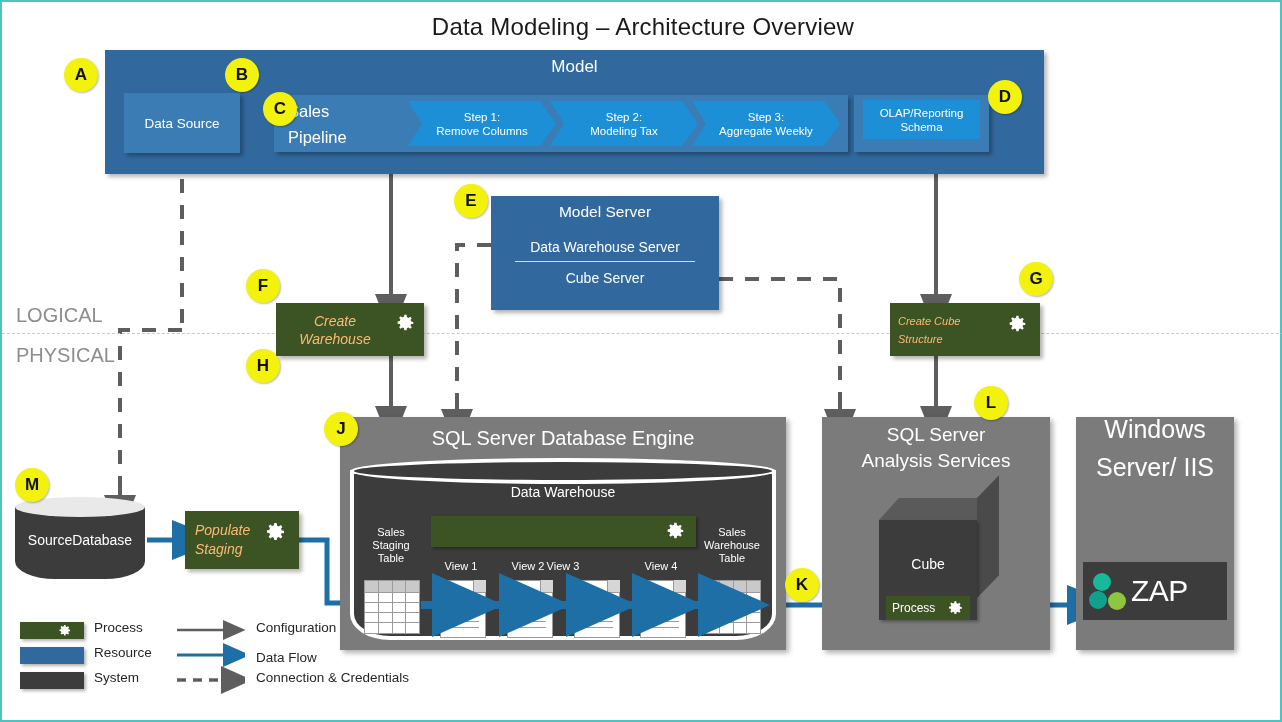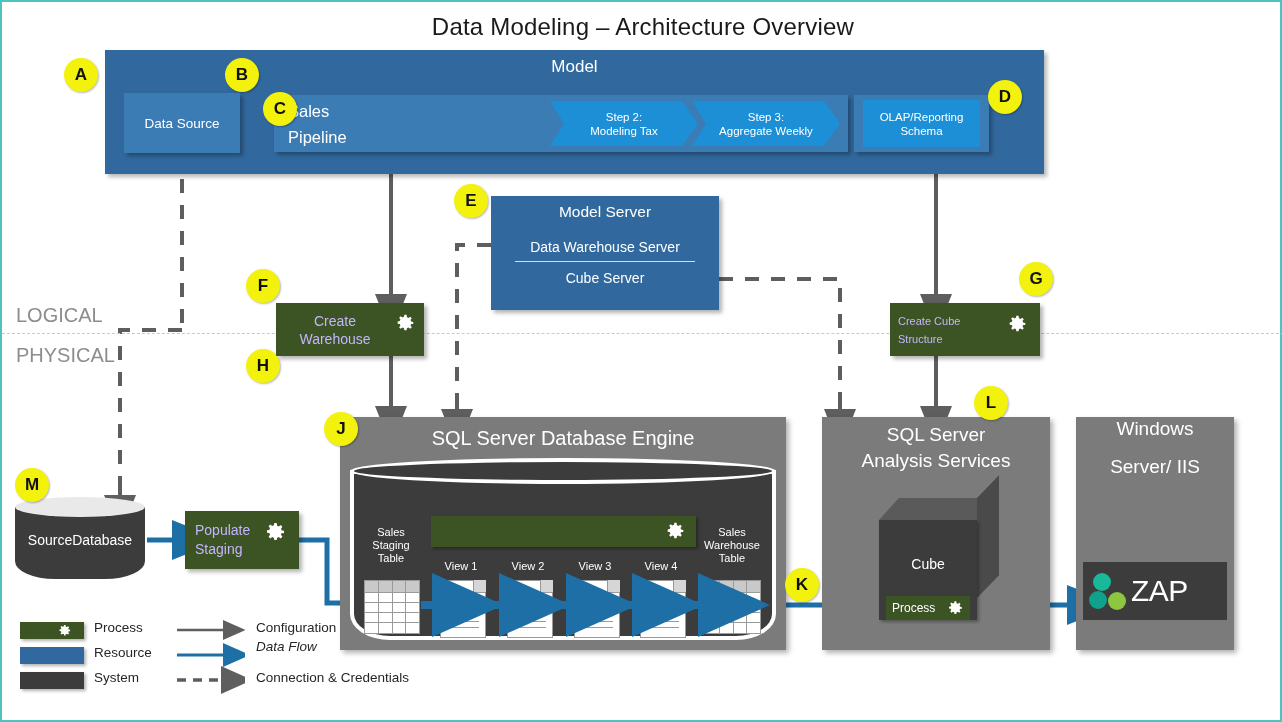--- a/index.html
+++ b/index.html
@@ -21,36 +21,36 @@
   #model-label{left:103px;top:54px;width:939px;height:22px;color:#fff;font-size:17px;}
   #data-source{left:122px;top:91px;width:116px;height:60px;background:#3B7CB5;color:#fff;font-size:13.5px;box-shadow:3px 3px 4px rgba(0,0,0,.3);}
   #pipeline-band{left:272px;top:93px;width:574px;height:57px;background:#3B7CB5;box-shadow:3px 3px 4px rgba(0,0,0,.3);}
   #pipeline-label{left:286px;top:96px;width:112px;height:52px;color:#fff;font-size:16.5px;line-height:26px;display:flex;align-items:center;justify-content:flex-start;text-align:left;}
   .chev{height:45px;background:#1C8FD6;color:#fff;font-size:11.5px;line-height:14px;
         clip-path:polygon(0 0, calc(100% - 16px) 0, 100% 50%, calc(100% - 16px) 100%, 0 100%, 14px 50%);}
   #chev1{left:406px;top:99px;width:148px;}
   #chev2{left:548px;top:99px;width:148px;}
   #chev3{left:690px;top:99px;width:148px;}
   #olap-wrap{left:852px;top:93px;width:135px;height:57px;background:#3B7CB5;box-shadow:3px 3px 4px rgba(0,0,0,.3);}
-  #olap-box{left:861px;top:98px;width:117px;height:47px;background:#1C8FD6;color:#fff;font-size:11.5px;line-height:14px;}
+  #olap-box{left:861px;top:98px;width:117px;height:39px;background:#1C8FD6;color:#fff;font-size:11.5px;line-height:14px;}
 
   
   #model-server{left:489px;top:194px;width:228px;height:114px;background:#31699E;box-shadow:3px 3px 4px rgba(0,0,0,.3);}
   #ms-title{left:489px;top:198px;width:228px;height:24px;color:#fff;font-size:15.5px;}
   #ms-dw{left:489px;top:234px;width:228px;height:22px;color:#fff;font-size:14px;}
   #ms-sep{left:513px;top:259px;width:180px;height:0;border-top:1px solid #cfe0ee;}
   #ms-cube{left:489px;top:265px;width:228px;height:22px;color:#fff;font-size:14px;}
 
   
   #divider{left:0;top:331px;width:1282px;height:0;border-top:1px dashed #c9c9c9;}
   #lbl-logical{left:14px;top:300px;width:180px;height:26px;color:#8d8d8d;font-size:20px;justify-content:flex-start;}
   #lbl-physical{left:14px;top:340px;width:180px;height:26px;color:#8d8d8d;font-size:20px;justify-content:flex-start;}
 
   
-  .proc{background:#3C5323;color:#c4b5fd;box-shadow:3px 3px 4px rgba(0,0,0,.3);}
+  .proc{background:#3C5323;color:#fdba74;box-shadow:3px 3px 4px rgba(0,0,0,.3);font-style:italic;}
   #create-warehouse{left:274px;top:301px;width:148px;height:53px;}
   #cw-txt{position:absolute;left:0;top:0;width:118px;height:53px;display:flex;align-items:center;justify-content:center;text-align:center;font-size:14px;line-height:18px;}
   #create-cube{left:888px;top:301px;width:150px;height:53px;}
   #cc-txt{position:absolute;left:8px;top:0;width:112px;height:53px;display:flex;align-items:center;justify-content:flex-start;text-align:left;font-size:11px;line-height:18px;}
   .gear{position:absolute;color:#fff;}
 
   
   #sql-engine{left:338px;top:415px;width:446px;height:233px;background:#7B7B7B;box-shadow:3px 3px 5px rgba(0,0,0,.3);}
   #sql-engine-title{left:338px;top:422px;width:446px;height:28px;color:#fff;font-size:20px;}
   #cyl{left:348px;top:456px;width:426px;height:182px;}
@@ -73,21 +73,21 @@
   #ssas{left:820px;top:415px;width:228px;height:233px;background:#7B7B7B;box-shadow:3px 3px 5px rgba(0,0,0,.3);}
   #ssas-title{left:820px;top:422px;width:228px;height:48px;color:#fff;font-size:19px;line-height:26px;flex-direction:column;}
   #cube-shape{left:877px;top:518px;width:98px;height:100px;background:#3C3C3C;box-shadow:2px 2px 3px rgba(0,0,0,.3);}
   #cube-top{left:877px;top:496px;width:98px;height:22px;background:#5a5a5a;transform:skewX(-42deg);transform-origin:bottom left;}
   #cube-side{left:975px;top:496px;width:22px;height:100px;background:#4a4a4a;transform:skewY(-46deg);transform-origin:top left;}
   #cube-label{left:877px;top:552px;width:98px;height:20px;color:#fff;font-size:14px;}
   #cube-process{left:884px;top:594px;width:84px;height:24px;background:#3C5323;}
   #cp-txt{position:absolute;left:6px;top:0;width:55px;height:24px;display:flex;align-items:center;justify-content:flex-start;color:#fff;font-size:12px;}
 
   #winsrv{left:1074px;top:415px;width:158px;height:233px;background:#7B7B7B;box-shadow:3px 3px 5px rgba(0,0,0,.3);}
-  #winsrv-title{left:1074px;top:422px;width:158px;height:48px;color:#fff;font-size:19px;line-height:26px;flex-direction:column;gap:12px;}
+  #winsrv-title{left:1074px;top:422px;width:158px;height:48px;color:#fff;font-size:25px;line-height:26px;flex-direction:column;gap:12px;}
   #zap{left:1081px;top:560px;width:144px;height:58px;background:#3C3C3C;}
   #zap-txt{position:absolute;left:48px;top:0;width:92px;height:58px;display:flex;align-items:center;justify-content:flex-start;color:#fff;font-size:30px;letter-spacing:-.5px;}
 
   
   #srcdb{left:13px;top:495px;width:130px;height:83px;}
   #srcdb-body{left:0;top:10px;width:130px;height:72px;background:#3C3C3C;border-radius:0 0 40px 40px / 0 0 18px 18px;}
   #srcdb-top{left:0;top:0;width:130px;height:20px;border-radius:50%/50%;background:#e9e9e9;}
   #srcdb-label{left:13px;top:514px;width:130px;height:48px;color:#fff;font-size:14px;line-height:19px;flex-direction:row;}
   #populate{left:183px;top:509px;width:114px;height:58px;}
   #pop-txt{position:absolute;left:10px;top:0;width:76px;height:58px;display:flex;align-items:center;justify-content:flex-start;text-align:left;font-size:14px;line-height:19px;}
@@ -154,20 +154,26 @@
   <div class="abs ctr" id="data-source">Data Source</div>
 
   <div class="abs" id="pipeline-band"></div>
   <div class="abs" id="pipeline-label">
     <div>
       <div>Sales</div>
       <div>Pipeline</div>
     </div>
   </div>
 
+  <div class="abs ctr chev" id="chev1">
+    <div>
+      <div>Step 1:</div>
+      <div>Remove Columns</div>
+    </div>
+  </div>
   <div class="abs ctr chev" id="chev2">
     <div>
       <div>Step 2:</div>
       <div>Modeling Tax</div>
     </div>
   </div>
   <div class="abs ctr chev" id="chev3">
     <div>
       <div>Step 3:</div>
       <div>Aggregate Weekly</div>
@@ -218,20 +224,21 @@
     </svg>
   </div>
 
   <div class="abs" id="sql-engine"></div>
   <div class="abs ctr" id="sql-engine-title">SQL Server Database Engine</div>
 
   <div class="abs" id="cyl">
     <div class="abs" id="cyl-body"></div>
     <div class="abs" id="cyl-top"></div>
   </div>
+  <div class="abs ctr" id="dw-label">Data Warehouse</div>
 
   <div class="abs" id="process-warehouse">
     <svg class="gear" style="right:10px;top:4px;" width="22" height="22" viewBox="0 0 24 24" fill="#fff">
       <path d="M12 8a4 4 0 104 4 4 4 0 00-4-4zm0 6.2A2.2 2.2 0 1114.2 12 2.2 2.2 0 0112 14.2z"></path>
       <path d="M21 13.2v-2.4l-2.3-.4a6.9 6.9 0 00-.7-1.7l1.4-1.9-1.7-1.7-1.9 1.4a6.9 6.9 0 00-1.7-.7L13.7 3h-2.4l-.4 2.3a6.9 6.9 0 00-1.7.7L7.3 4.6 5.6 6.3 7 8.2a6.9 6.9 0 00-.7 1.7L4 10.3v2.4l2.3.4a6.9 6.9 0 00.7 1.7l-1.4 1.9 1.7 1.7 1.9-1.4a6.9 6.9 0 001.7.7l.4 2.3h2.4l.4-2.3a6.9 6.9 0 001.7-.7l1.9 1.4 1.7-1.7-1.4-1.9a6.9 6.9 0 00.7-1.7z"></path>
     </svg>
   </div>
 
   <div class="abs tbl-label" style="left:358px;top:524px;width:62px;">
     <div>Sales</div>
@@ -261,21 +268,21 @@
   <div class="abs tbl-label" style="left:501px;top:558px;width:50px;">View 2</div>
   <div class="doc-icon" style="left:505px;top:578px;">
     <div class="fold"></div>
     <div class="ln" style="top:22px;"></div>
       <div class="ln" style="top:28px;"></div>
       <div class="ln" style="top:34px;"></div>
     <div class="ln" style="top:40px;"></div>
       <div class="ln" style="top:46px;"></div>
   </div>
 
-  <div class="abs tbl-label" style="left:568px;top:558px;width:50px;">View 3</div>
+  <div class="abs tbl-label" style="left:536px;top:558px;width:50px;">View 3</div>
   <div class="doc-icon" style="left:572px;top:578px;">
     <div class="fold"></div>
     <div class="ln" style="top:22px;"></div>
       <div class="ln" style="top:28px;"></div>
       <div class="ln" style="top:34px;"></div>
     <div class="ln" style="top:40px;"></div>
       <div class="ln" style="top:46px;"></div>
   </div>
 
   <div class="abs tbl-label" style="left:634px;top:558px;width:50px;">View 4</div>
@@ -391,21 +398,21 @@
         </marker>
         <marker id="lg-blue" markerWidth="9" markerHeight="8" refX="0" refY="4" orient="auto">
           <polygon points="0,0 9,4 0,8" fill="#1D6FA5"></polygon>
         </marker>
       </defs>
       <path d="M2,10 L48,10" stroke="#5E5E5E" stroke-width="2.5" marker-end="url(#lg-gray)"></path>
       <path d="M2,35 L48,35" stroke="#1D6FA5" stroke-width="3" marker-end="url(#lg-blue)"></path>
       <path d="M2,60 L46,60" stroke="#5E5E5E" stroke-width="3.5" stroke-dasharray="9,7" marker-end="url(#lg-gray)"></path>
     </svg>
     <div class="lg-arrow-txt" style="left:236px;top:0;">Configuration</div>
-    <div class="lg-arrow-txt" style="left:236px;top:19px;font-style:italic;">Data Flow</div>
+    <div class="lg-arrow-txt" style="left:236px;top:30px;">Data Flow</div>
     <div class="lg-arrow-txt" style="left:236px;top:50px;">Connection &amp; Credentials</div>
   </div>
 
   <div id="callouts">
       <div class="badge" style="left: 62px; top: 56px;">A</div>
       <div class="badge" style="left: 223px; top: 56px;">B</div>
       <div class="badge" style="left: 261px; top: 90px;">C</div>
       <div class="badge" style="left: 986px; top: 78px;">D</div>
       <div class="badge" style="left: 452px; top: 182px;">E</div>
       <div class="badge" style="left: 244px; top: 267px;">F</div>

